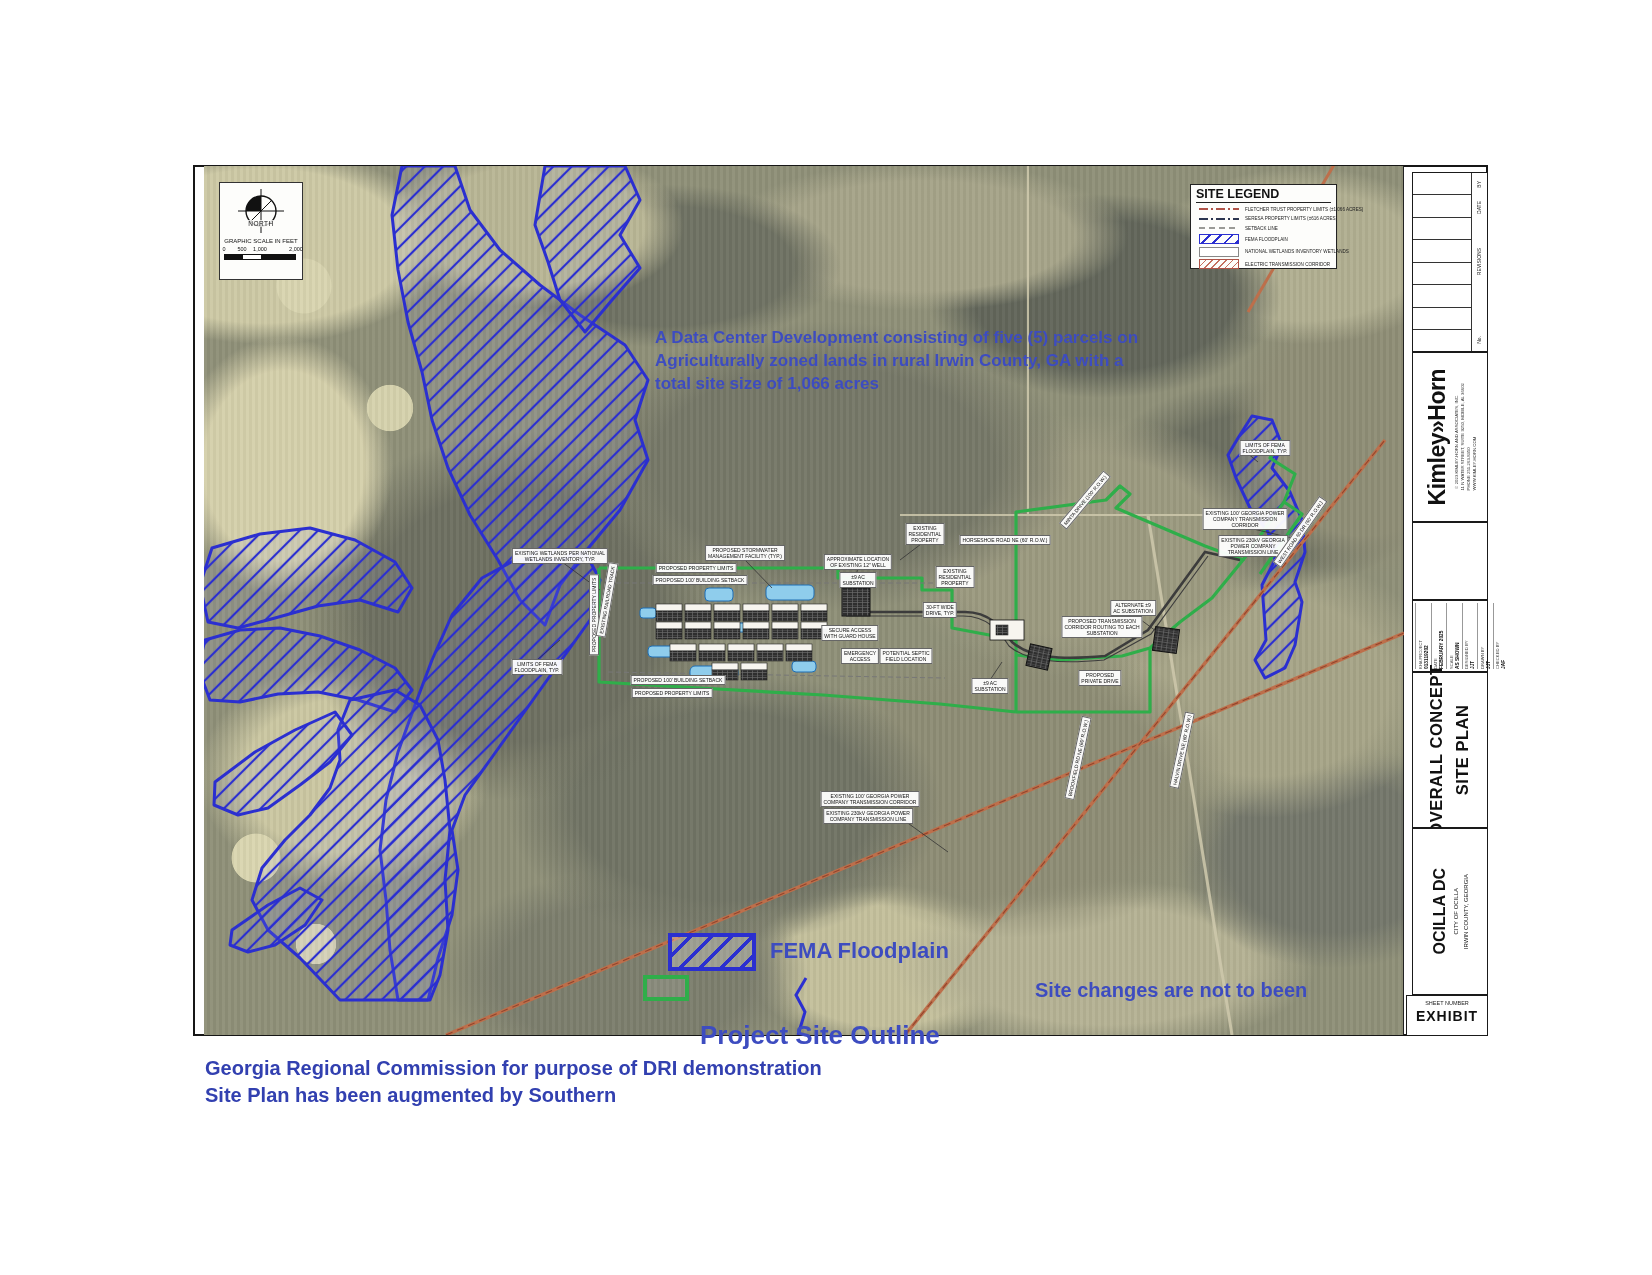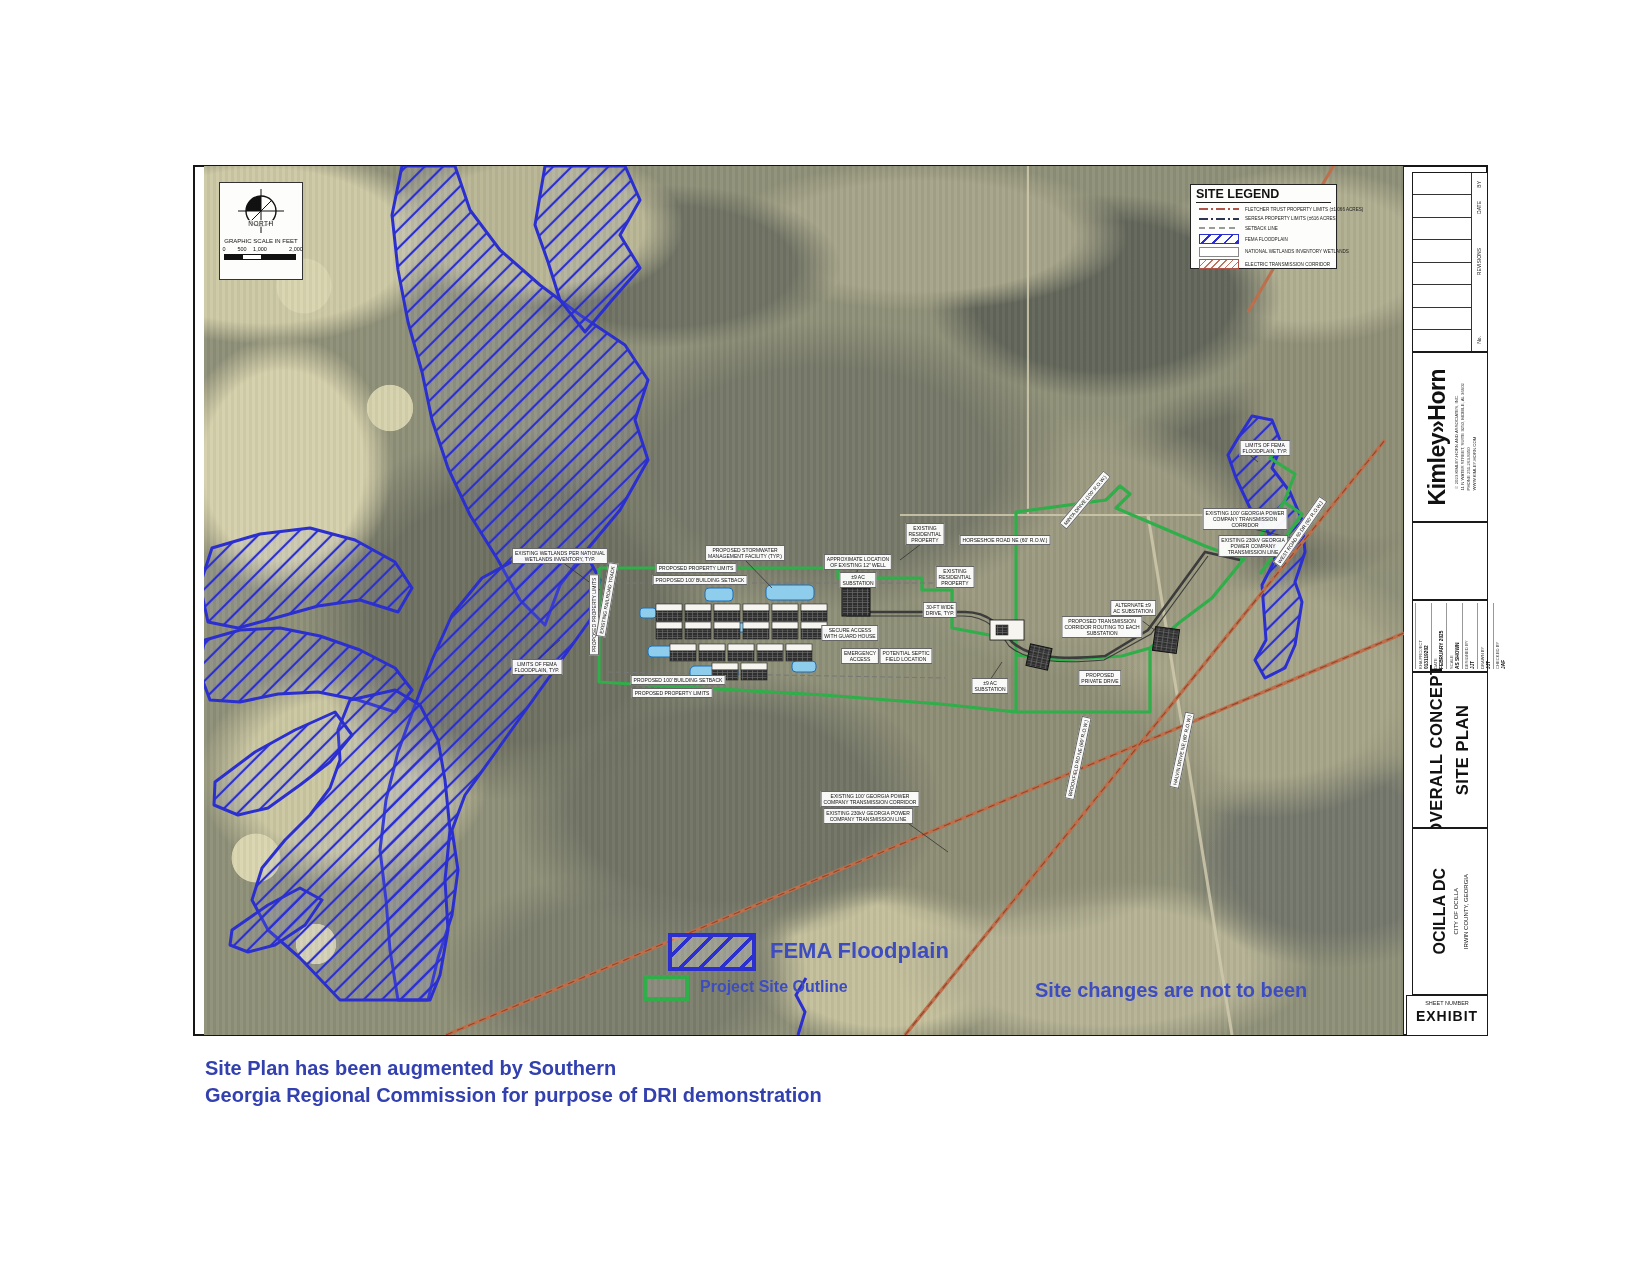--- a/index.html
+++ b/index.html
@@ -34,21 +34,21 @@
       radial-gradient(ellipse 200px 120px at 680px 800px,#c4c09c 0 50%,transparent 68%)
       #8f9078;}
   #mapsvg{position:absolute;left:204px;top:166px;width:1200px;height:869px;}
   .mlabel{position:absolute;transform:translate(-50%,-50%);font-size:5px;line-height:6px;text-align:center;
     background:rgba(255,255,255,.95);color:#111;padding:1px 2px;white-space:pre;border:0.5px solid #666;z-index:6;}
   .bluetext{position:absolute;color:#3d4cc0;font-weight:bold;z-index:7;}
   #maintitle{left:655px;top:266px;font-size:29px;letter-spacing:.3px;}
   #subtitle{left:655px;top:326px;font-size:17px;line-height:23px;}
   #note{left:1035px;top:979px;font-size:20px;}
   #fema-label{left:770px;top:938px;font-size:22px;}
-  #site-label{left:700px;top:978px;font-size:16px;}
+  #site-label{left:700px;top:1020px;font-size:26px;}
   #footer{position:absolute;left:205px;top:1055px;color:#3240b0;font-weight:bold;font-size:20px;line-height:27px;z-index:7;}
   .swatch-big{position:absolute;box-sizing:border-box;z-index:6;}
   #fema-swatch{left:668px;top:933px;width:88px;height:38px;border:4px solid #2b2fd0;
     background:repeating-linear-gradient(135deg,rgba(255,255,255,.25) 0 11px,#2b2fd0 11px 14.5px);}
   #site-swatch{left:643px;top:975px;width:46px;height:26px;border:4px solid #2fae4a;background:rgba(255,255,255,.1);}
   
   #northpanel{position:absolute;left:219px;top:182px;width:82px;height:96px;background:#fdfdfb;border:1px solid #333;z-index:6;}
   #north-label{position:absolute;left:50%;top:37px;transform:translateX(-50%);font-size:6.5px;letter-spacing:.5px;color:#111;background:rgba(253,253,251,.8);padding:0 1px;}
   #scale-title{position:absolute;left:50%;top:55px;transform:translateX(-50%);font-size:6px;white-space:nowrap;color:#111;}
   #scaleticks{position:absolute;left:4px;top:63px;width:72px;height:7px;}
@@ -229,20 +229,25 @@
       <path d="M1241,448 L1258,462"></path>
       <path d="M1245,527 L1300,540"></path>
       <path d="M898,816 L948,852"></path>
       <path d="M906,662 L898,650"></path>
       <path d="M925,541 L900,560"></path>
       <path d="M1133,614 L1160,634"></path>
       <path d="M990,680 L1002,662"></path>
     </g>
   </svg>
 
+  <div class="bluetext" id="subtitle">
+      <div>A Data Center Development consisting of five (5) parcels on</div>
+      <div>Agriculturally zoned lands in rural Irwin County, GA with a</div>
+      <div>total site size of 1,066 acres</div>
+    </div>
   <div class="bluetext" id="note">Site changes are not to been</div>
 
   <div class="swatch-big" id="fema-swatch"></div>
   <div class="bluetext" id="fema-label">FEMA Floodplain</div>
   <div class="swatch-big" id="site-swatch"></div>
   <div class="bluetext" id="site-label">Project Site Outline</div>
 
   <div id="northpanel">
     <svg width="82" height="60">
       <circle cx="41" cy="28" r="15" fill="none" stroke="#111" stroke-width="1.4"></circle>
@@ -349,22 +354,22 @@
     <span class="vtext client-sub">CITY OF OCILLA</span>
     <span class="vtext client-sub">IRWIN COUNTY, GEORGIA</span>
   </div>
 
   <div class="tbbox" id="tb-num">
     <div id="sheetnum-label">SHEET NUMBER</div>
     <div id="sheetnum">EXHIBIT</div>
   </div>
 
   <div id="footer">
+    <div>Georgia Regional Commission for purpose of DRI demonstration</div>
     <div>Site Plan has been augmented by Southern</div>
-    <div>Georgia Regional Commission for purpose of DRI demonstration</div>
   </div>
 <div class="mlabel" style="left: 560px; top: 556px;">EXISTING WETLANDS PER NATIONAL
 WETLANDS INVENTORY, TYP.</div>
     <div class="mlabel" style="left: 745px; top: 553px;">PROPOSED STORMWATER
 MANAGEMENT FACILITY (TYP.)</div>
     <div class="mlabel" style="left: 858px; top: 562px;">APPROXIMATE LOCATION
 OF EXISTING 12" WELL</div>
     <div class="mlabel" style="left: 925px; top: 534px;">EXISTING
 RESIDENTIAL
 PROPERTY</div>

